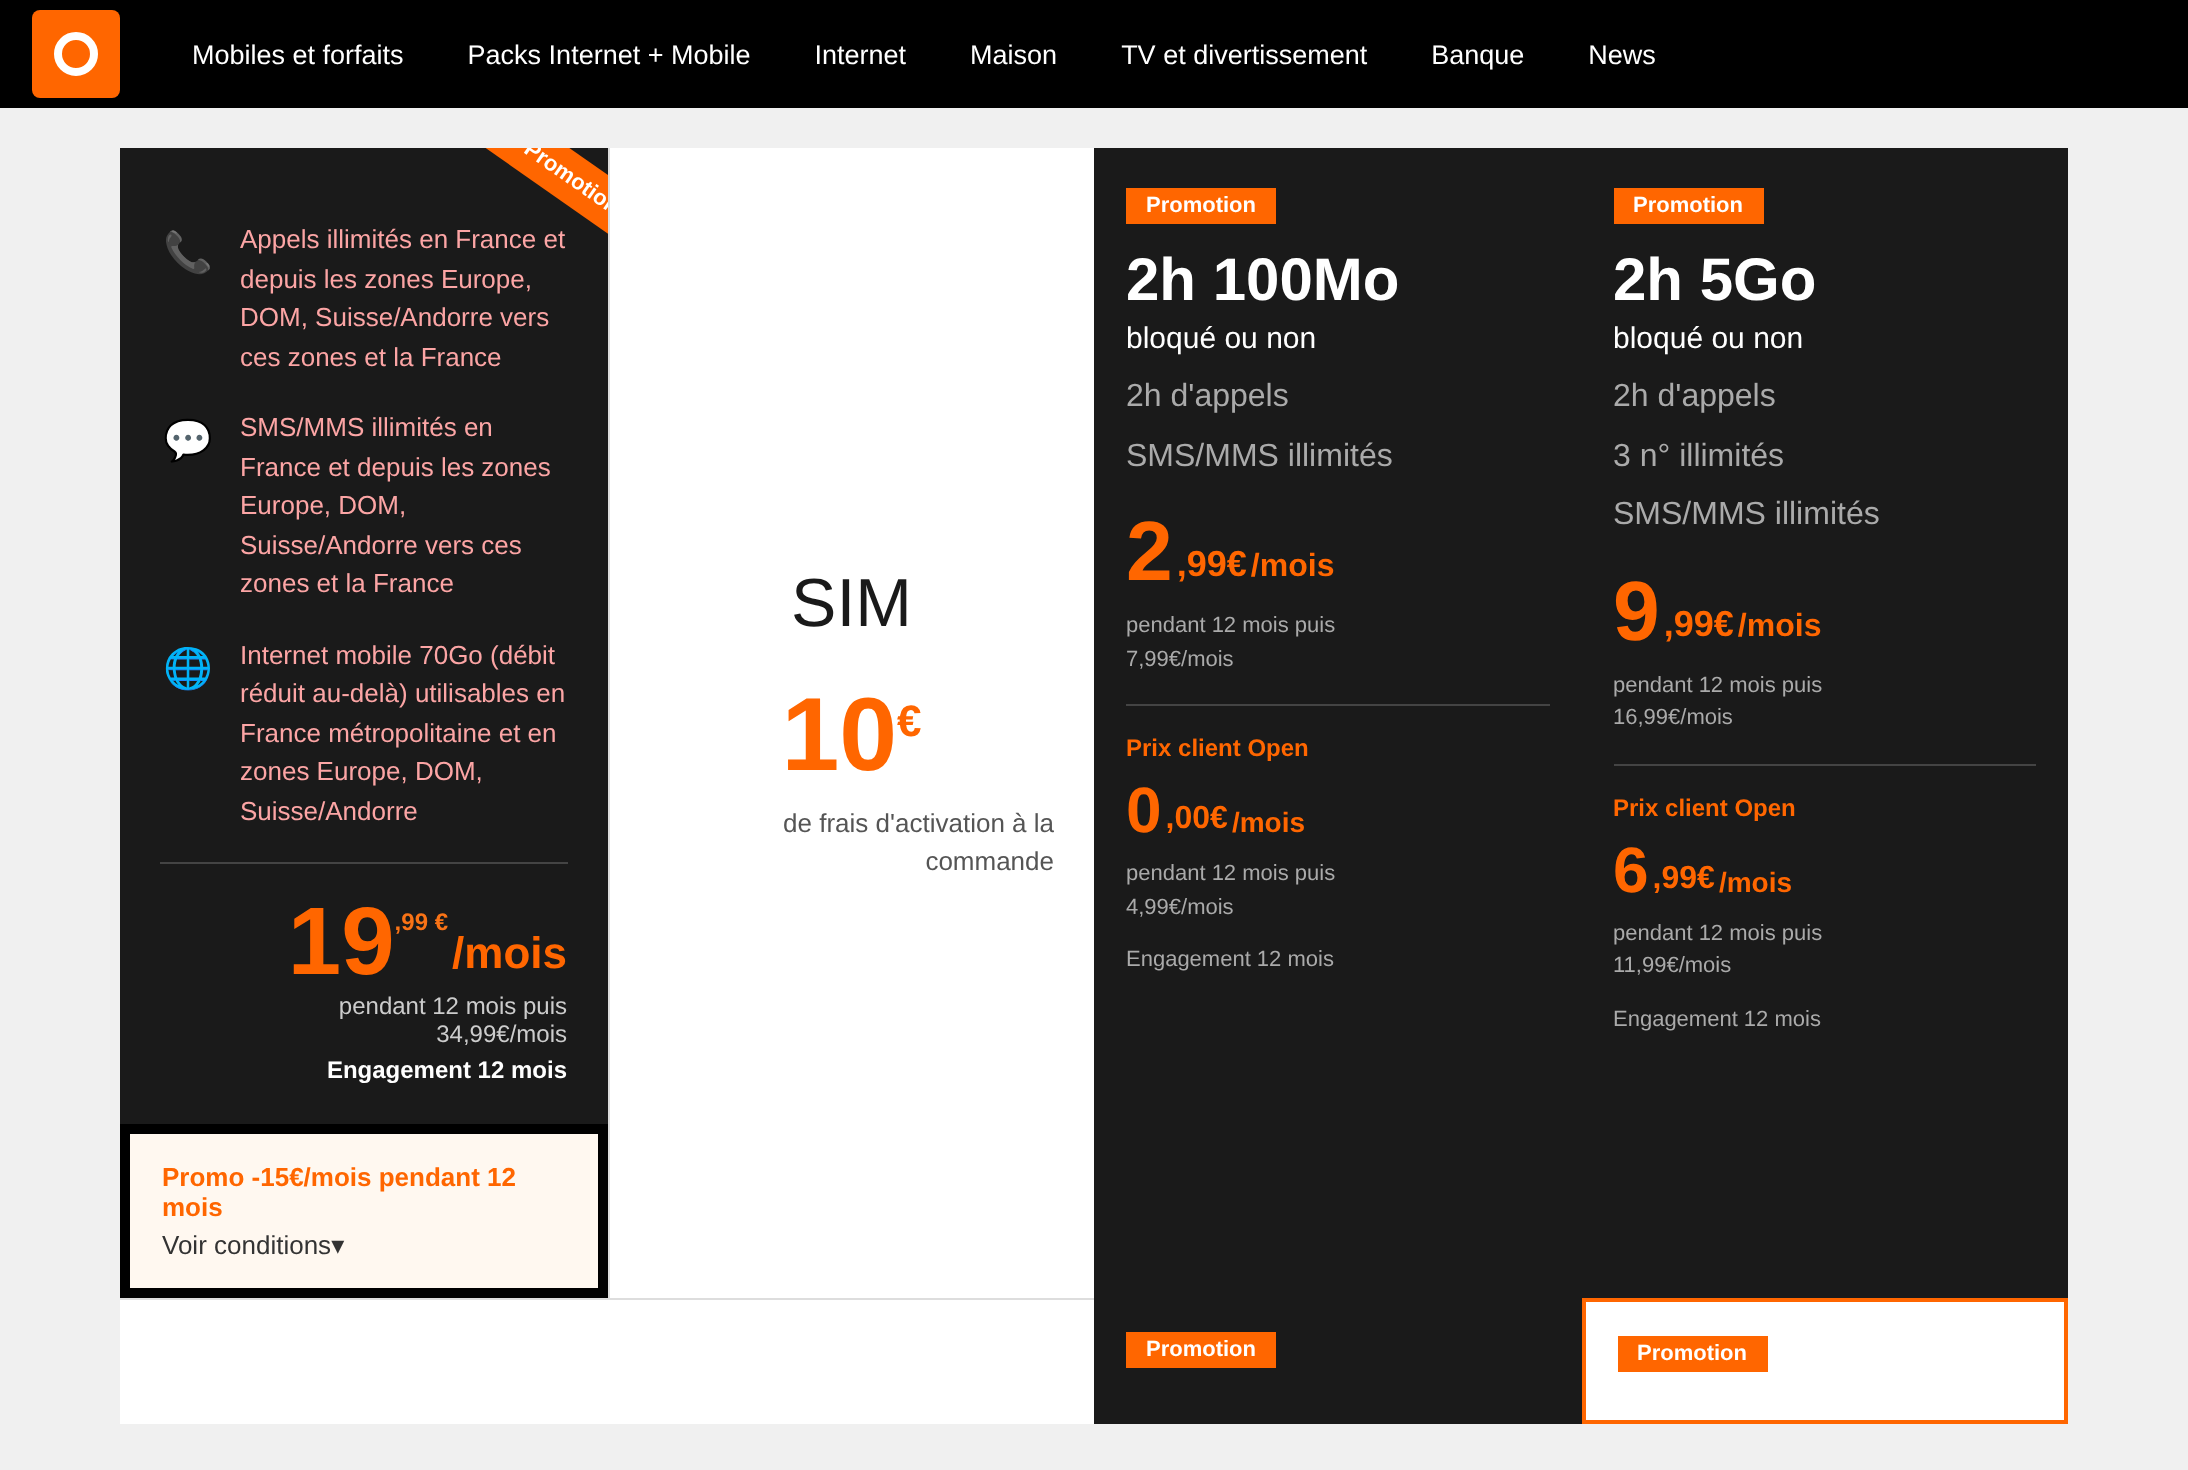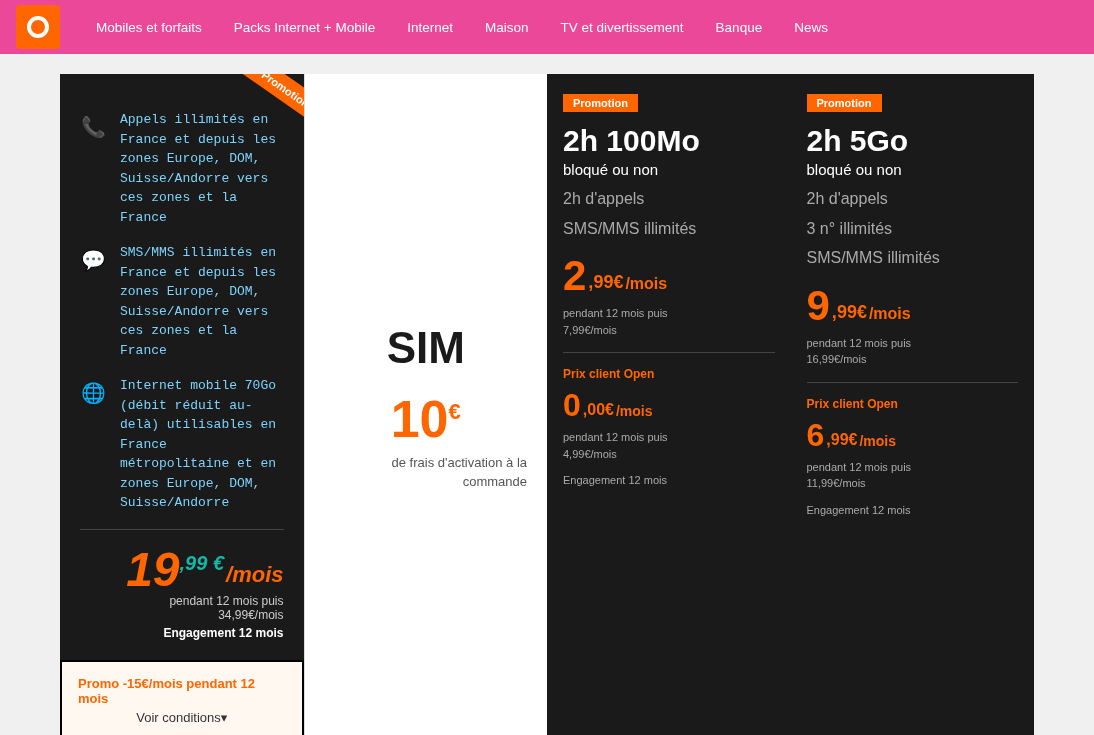--- a/index.html
+++ b/index.html
@@ -1,20 +1,20 @@
 <!DOCTYPE html>
 <html><head>
   <meta charset="utf-8">
   <style>
     * { margin: 0; padding: 0; box-sizing: border-box; }
     body { font-family: Arial, Helvetica, sans-serif; background: #f0f0f0; font-size: 14px; }
 
     
     nav {
-      background: #ec4899;
+      background: #000000;
       display: flex;
       align-items: center;
       height: 54px;
       padding: 0 16px;
       gap: 0;
     }
     .nav-logo {
       background: #ff6600;
       width: 44px;
       height: 44px;
@@ -92,67 +92,66 @@
       line-height: 1.5;
     }
     .feature-icon {
       flex-shrink: 0;
       width: 28px;
       text-align: center;
       font-size: 20px;
       color: white;
       margin-top: 2px;
     }
-    .feature-text { color: #7dd3fc; font-family: Liberation Mono, monospace; }
+    .feature-text { color: #fca5a5; }
 
     .divider-h {
       border: none;
       border-top: 1px solid #444;
       margin: 16px 0;
     }
     .price-sub {
       color: #ccc;
       font-size: 12px;
       text-align: right;
     }
     .price-sub strong { color: white; font-weight: bold; }
     .price-area { display: flex; justify-content: flex-end; flex-direction: column; align-items: flex-end; }
 
     .promo-note {
       background: #fff8f0;
-      border: 2px solid #000000;
+      border: 5px solid #000000;
       padding: 14px 16px;
       font-size: 13px;
       color: #333;
     }
     .promo-note-title { color: #ff6600; font-weight: bold; margin-bottom: 4px; font-size: 13px; }
     .voir-conditions {
       color: #333;
       font-size: 13px;
       cursor: pointer;
       display: flex;
       align-items: center;
       gap: 0;
       margin-top: 2px;
-      justify-content: center;
     }
 
     
     .sim-card {
       background: white;
       padding: 20px;
       display: flex;
       flex-direction: column;
       align-items: center;
       justify-content: center;
       border-left: 1px solid #ddd;
     }
     .sim-title {
-      font-size: 44px;
-      font-weight: 700;
+      font-size: 34px;
+      font-weight: 400;
       color: #1a1a1a;
       margin-bottom: 20px;
     }
     .sim-price {
       color: #ff6600;
       display: flex;
       align-items: flex-start;
       font-weight: 900;
       text-align: right;
     }
@@ -356,23 +355,23 @@
           </div>
           <div class="feature-item">
             <div class="feature-icon">🌐</div>
             <div class="feature-text">Internet mobile 70Go (débit réduit au-delà) utilisables en France métropolitaine et en zones Europe, DOM, Suisse/Andorre</div>
           </div>
         </div>
 
         <hr class="divider-h">
 
         <div class="price-area">
-          <div style="display:flex;align-items:flex-start;justify-content:flex-end;gap:0;font-style:italic;">
+          <div style="display:flex;align-items:flex-start;justify-content:flex-end;gap:0;">
             <span style="color:#ff6600;font-size:48px;font-weight:900;line-height:1;">19</span>
-            <span style="color:#14b8a6;font-size:20px;font-weight:900;margin-top:6px;">,<span>99</span> <span>€</span></span>
+            <span style="color:#f97316;font-size:12px;font-weight:900;margin-top:6px;">,<span>99</span> <span>€</span></span>
             <span style="color:#ff6600;font-size:22px;font-weight:900;margin-top:16px;margin-left:2px;">/mois</span>
           </div>
           <div class="price-sub">
             <span>pendant 12 mois puis</span><br>
             <span>34,99€/mois</span>
           </div>
           <div class="price-sub" style="margin-top:4px;">
             <strong>Engagement 12 mois</strong>
           </div>
         </div>

